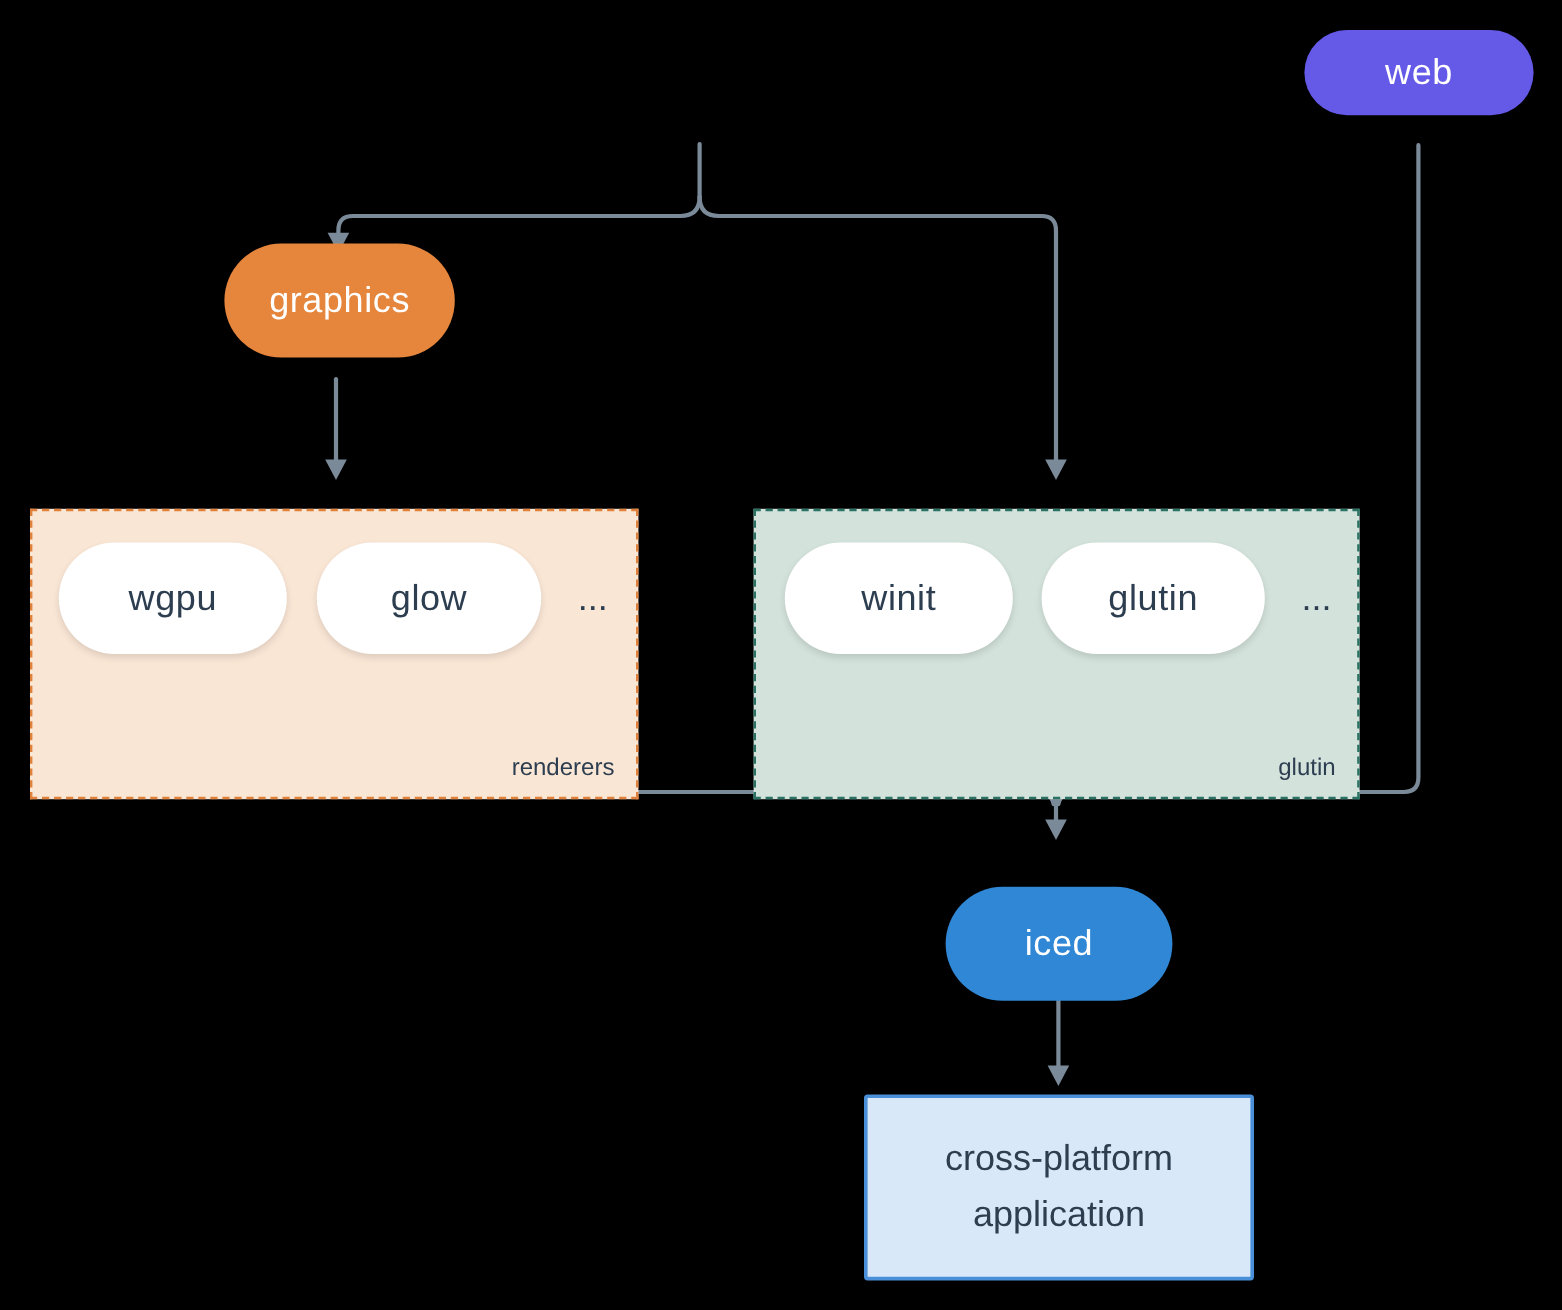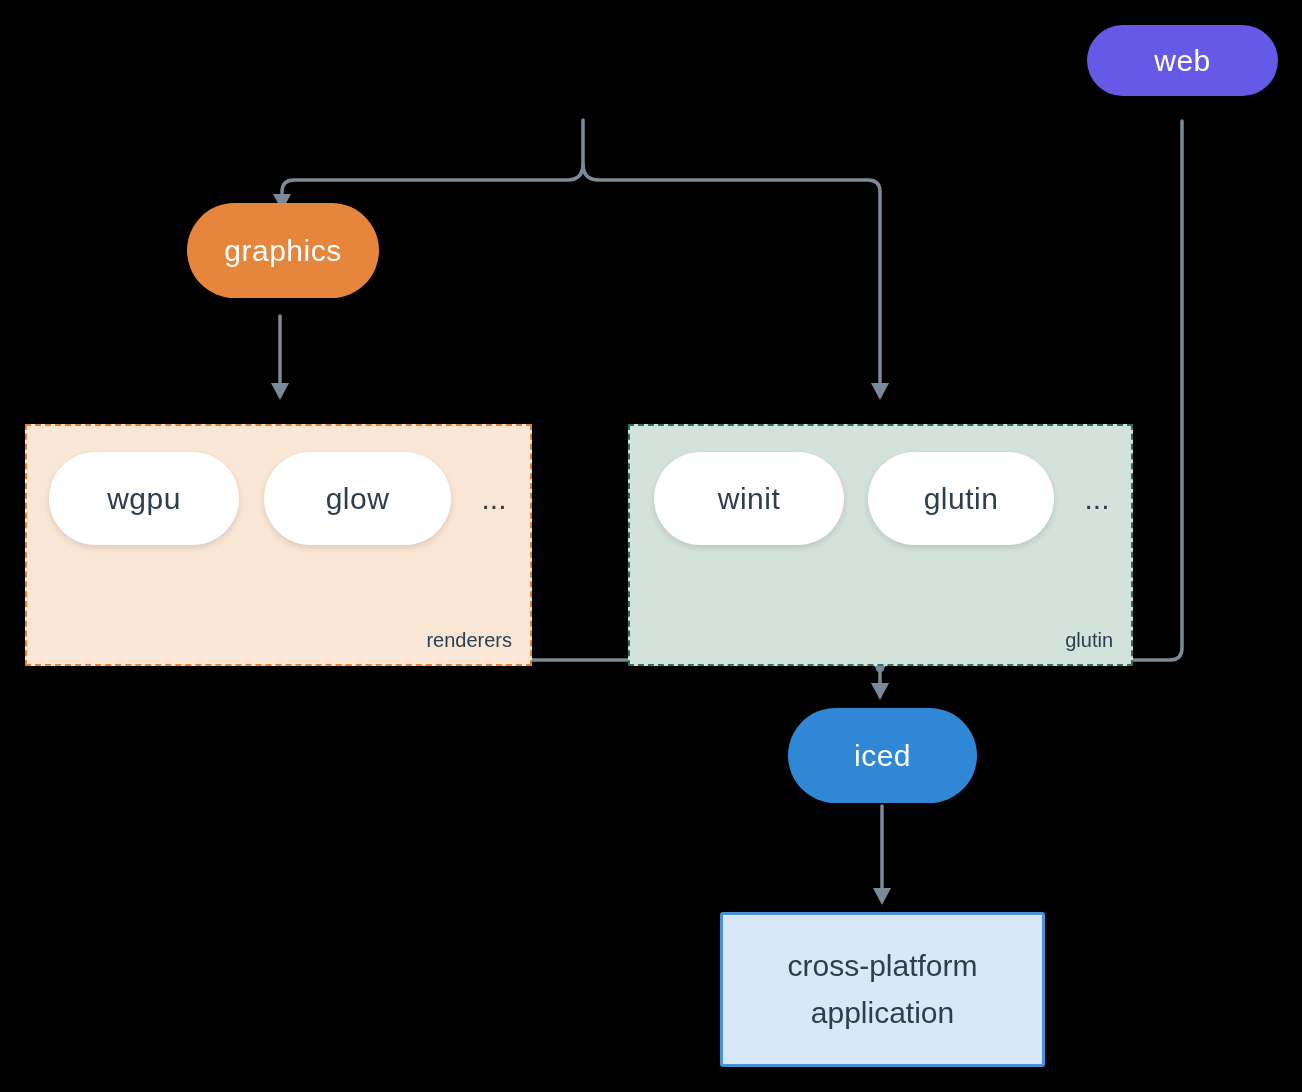--- a/index.html
+++ b/index.html
@@ -37,21 +37,21 @@
     display: flex;
     align-items: center;
     justify-content: center;
     border-radius: 60px;
     font-size: 30px;
     letter-spacing: 0.5px;
     color: var(--pill-text-light, #fff);
   }
   .pill.platform { background: var(--platform-pill, #6559e8); }
   .pill.graphics { background: var(--graphics-pill, #e6853c); }
-  .pill.iced     { background: var(--iced-pill, #2f87d6); }
+  .pill.iced     { background: var(--iced-pill, #2f87d6); margin-top: 31px; }
   .pill.white {
     background: #ffffff;
     color: var(--node-text-dark, #2d3e50);
     box-shadow: 0 3px 6px rgba(0,0,0,0.12);
   }
   #node-native   { left: 487px; top: 26px;  width: 190px; height: 94px; }
   #node-web      { left: 1087px; top: 25px; width: 191px; height: 71px; }
   #node-graphics { left: 187px; top: 203px; width: 192px; height: 95px; }
   #node-iced     { left: 788px; top: 708px; width: 189px; height: 95px; }
 

